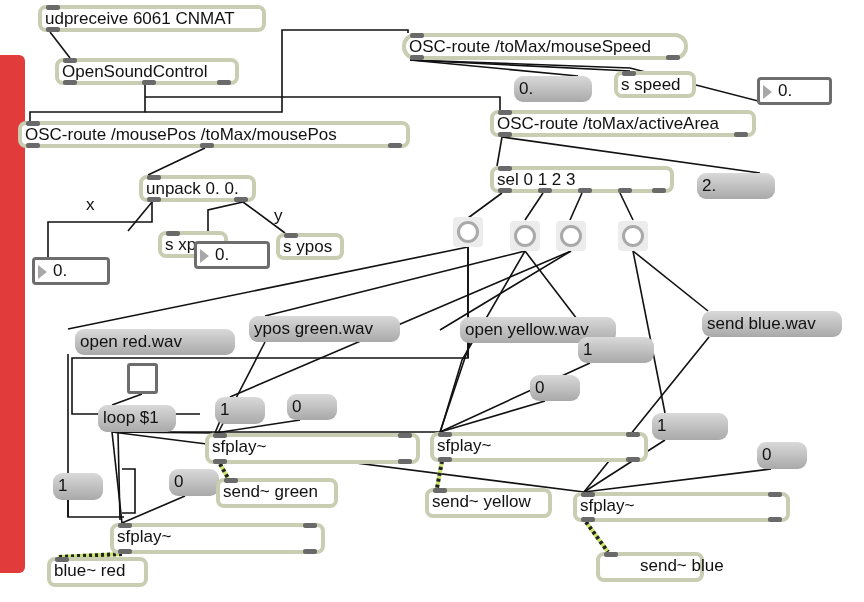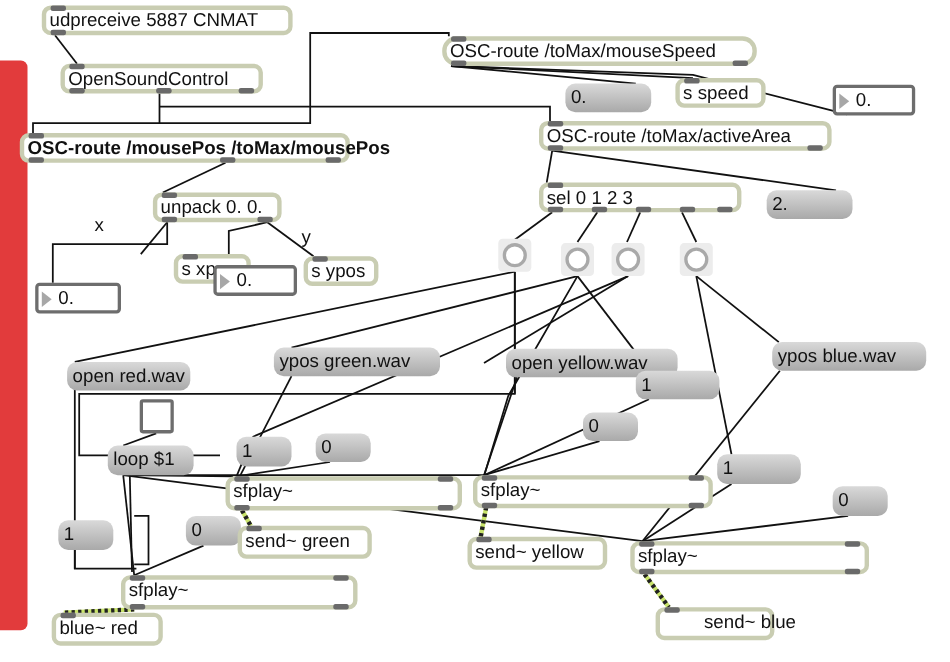--- a/index.html
+++ b/index.html
@@ -132,41 +132,41 @@
       <path d="M442 461 L437 488" stroke="#222" stroke-dasharray="3 3"></path>
       <path d="M586 522 L608 552" stroke="#c8e36a"></path>
       <path d="M586 522 L608 552" stroke="#222" stroke-dasharray="3 3"></path>
       <path d="M122 554 L58 557" stroke="#c8e36a"></path>
       <path d="M122 554 L58 557" stroke="#222" stroke-dasharray="3 3"></path>
     </g>
   </svg>
 
   <div class="obj" style="left:38px;top:5px;width:228px;height:27px;">
     <span class="inlet" style="left:4px"></span><span class="outlet" style="left:4px"></span>
-    <span>udpreceive 5887 CNMAT</span>
+    <span>udpreceive 6061 CNMAT</span>
   </div>
   <div class="obj" style="left:55px;top:58px;width:184px;height:27px;">
     <span class="inlet" style="left:4px"></span><span class="outlet" style="left:4px"></span><span class="outlet" style="left:83px"></span><span class="outlet" style="right:4px"></span>
     <span>OpenSoundControl</span>
   </div>
   <div class="obj" style="left:402px;top:33px;width:286px;height:27px;border-radius:13px;">
     <span class="inlet" style="left:4px"></span><span class="outlet" style="left:4px"></span><span class="outlet" style="right:4px"></span>
     <span>OSC-route /toMax/mouseSpeed</span>
   </div>
   <div class="msg" style="left:514px;top:76px;width:78px;height:26px;">0.</div>
   <div class="obj" style="left:614px;top:71px;width:82px;height:27px;">
     <span class="inlet" style="left:4px"></span>
     <span>s speed</span>
   </div>
   <div class="num" style="left:757px;top:77px;width:75px;height:28px;">
     <span class="tri"></span>
     <span>0.</span>
   </div>
 
-  <div class="obj" style="left:18px;top:121px;width:300px;height:27px;font-weight:bold;">
+  <div class="obj" style="left:18px;top:121px;width:392px;height:27px;">
     <span class="inlet" style="left:4px"></span><span class="outlet" style="left:4px"></span><span class="outlet" style="left:178px"></span><span class="outlet" style="right:4px"></span>
     <span>OSC-route /mousePos /toMax/mousePos</span>
   </div>
   <div class="obj" style="left:490px;top:110px;width:266px;height:27px;">
     <span class="inlet" style="left:4px"></span><span class="outlet" style="left:4px"></span><span class="outlet" style="right:4px"></span>
     <span>OSC-route /toMax/activeArea</span>
   </div>
   <div class="obj" style="left:490px;top:166px;width:184px;height:27px;">
     <span class="inlet" style="left:4px"></span><span class="outlet" style="left:4px"></span><span class="outlet" style="left:44px"></span><span class="outlet" style="left:84px"></span><span class="outlet" style="left:124px"></span><span class="outlet" style="right:4px"></span>
     <span>sel 0 1 2 3</span>
@@ -194,24 +194,24 @@
   <div class="num" style="left:194px;top:241px;width:76px;height:28px;">
     <span class="tri"></span>
     <span>0.</span>
   </div>
 
   <div class="bang" style="left:453px;top:217px;"></div>
   <div class="bang" style="left:510px;top:221px;"></div>
   <div class="bang" style="left:556px;top:221px;"></div>
   <div class="bang" style="left:618px;top:221px;"></div>
 
-  <div class="msg" style="left:61px;top:329px;width:112px;height:26px;">open red.wav</div>
+  <div class="msg" style="left:75px;top:329px;width:160px;height:26px;">open red.wav</div>
   <div class="msg" style="left:249px;top:316px;width:151px;height:26px;">ypos green.wav</div>
   <div class="msg" style="left:460px;top:317px;width:156px;height:26px;">open yellow.wav</div>
-  <div class="msg" style="left:702px;top:311px;width:140px;height:26px;">ypos blue.wav</div>
+  <div class="msg" style="left:702px;top:311px;width:140px;height:26px;">send blue.wav</div>
   <div class="msg" style="left:578px;top:337px;width:76px;height:26px;">1</div>
 
   <div class="toggle" style="left:127px;top:363px;"></div>
   <div class="msg" style="left:98px;top:405px;width:78px;height:27px;">loop $1</div>
   <div class="msg" style="left:215px;top:397px;width:50px;height:27px;">1</div>
   <div class="msg" style="left:287px;top:394px;width:50px;height:26px;">0</div>
   <div class="msg" style="left:530px;top:375px;width:50px;height:26px;">0</div>
 
   <div class="obj" style="left:205px;top:433px;width:215px;height:31px;">
     <span class="inlet" style="left:4px"></span><span class="inlet" style="right:4px"></span><span class="outlet" style="left:4px"></span><span class="outlet" style="right:4px"></span>

